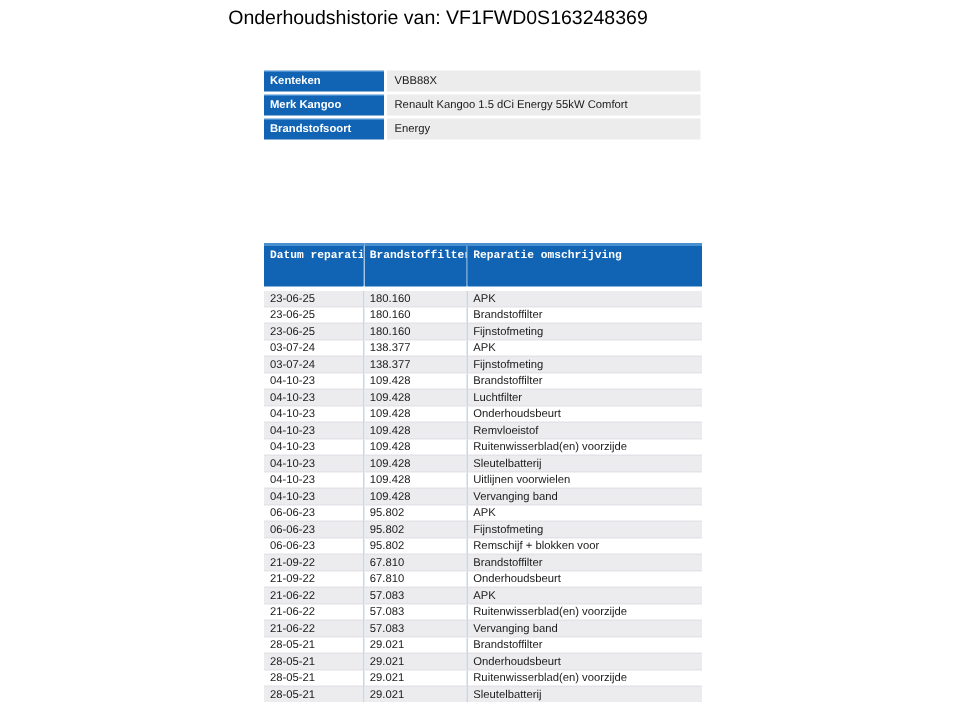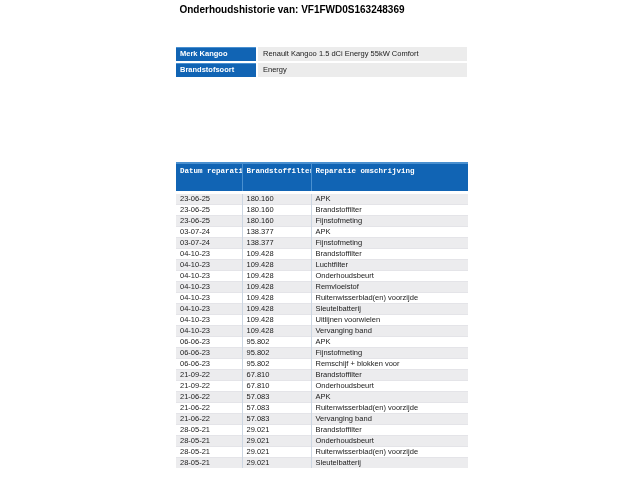--- a/index.html
+++ b/index.html
@@ -8,22 +8,22 @@
     background:#ffffff;
     font-family:"Liberation Sans", sans-serif;
     position:relative;
     overflow:hidden;
     -webkit-font-smoothing:antialiased;
   }
   .page-title {
     position:absolute;
     top:4px; left:0; width:584px;
     text-align:center;
-    font-size:10px;
-    font-weight:bold;
+    font-size:13px;
+    font-weight:normal;
     color:#000000;
   }
   
   table.info {
     position:absolute;
     left:176px; top:45px;
     border-collapse:separate;
     border-spacing:0 2px;
     table-layout:fixed;
   }
@@ -96,20 +96,24 @@
   table.history tbody tr:first-child td { border-top:none; }
   table.history tbody tr.odd td { background:var(--row-alt); }
 </style>
 </head>
 <body>
 
 <div class="page-title">Onderhoudshistorie van: VF1FWD0S163248369</div>
 
 <table class="info">
   <tbody>
+      <tr>
+        <th class="info-label">Kenteken</th>
+        <td class="info-value">VBB88X</td>
+      </tr>
       <tr>
         <th class="info-label">Merk Kangoo</th>
         <td class="info-value">Renault Kangoo 1.5 dCi Energy 55kW Comfort</td>
       </tr>
       <tr>
         <th class="info-label">Brandstofsoort</th>
         <td class="info-value">Energy</td>
       </tr>
     </tbody>
 </table>

